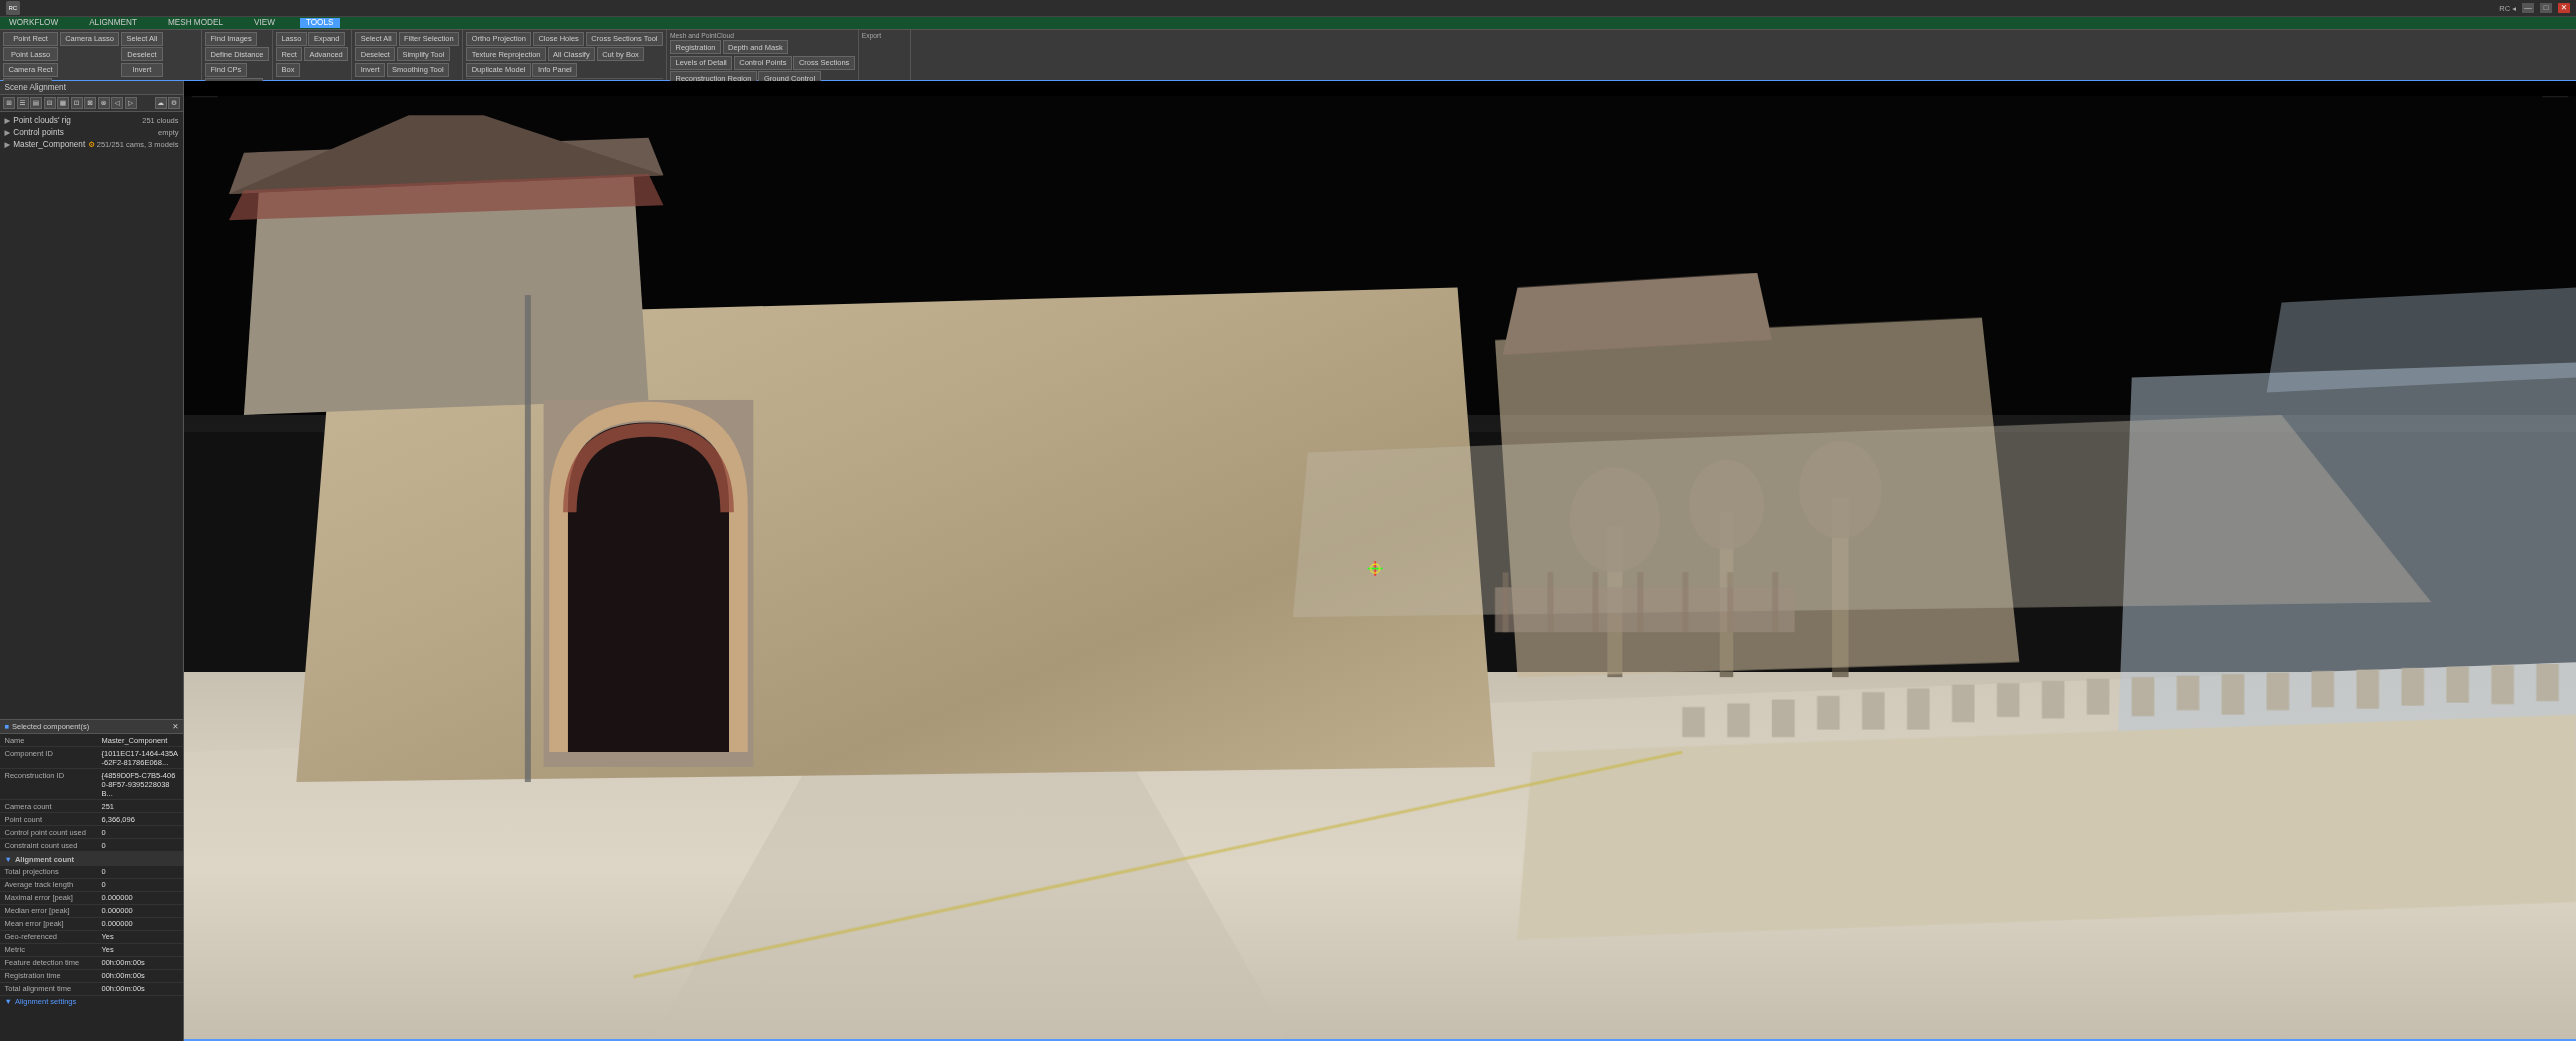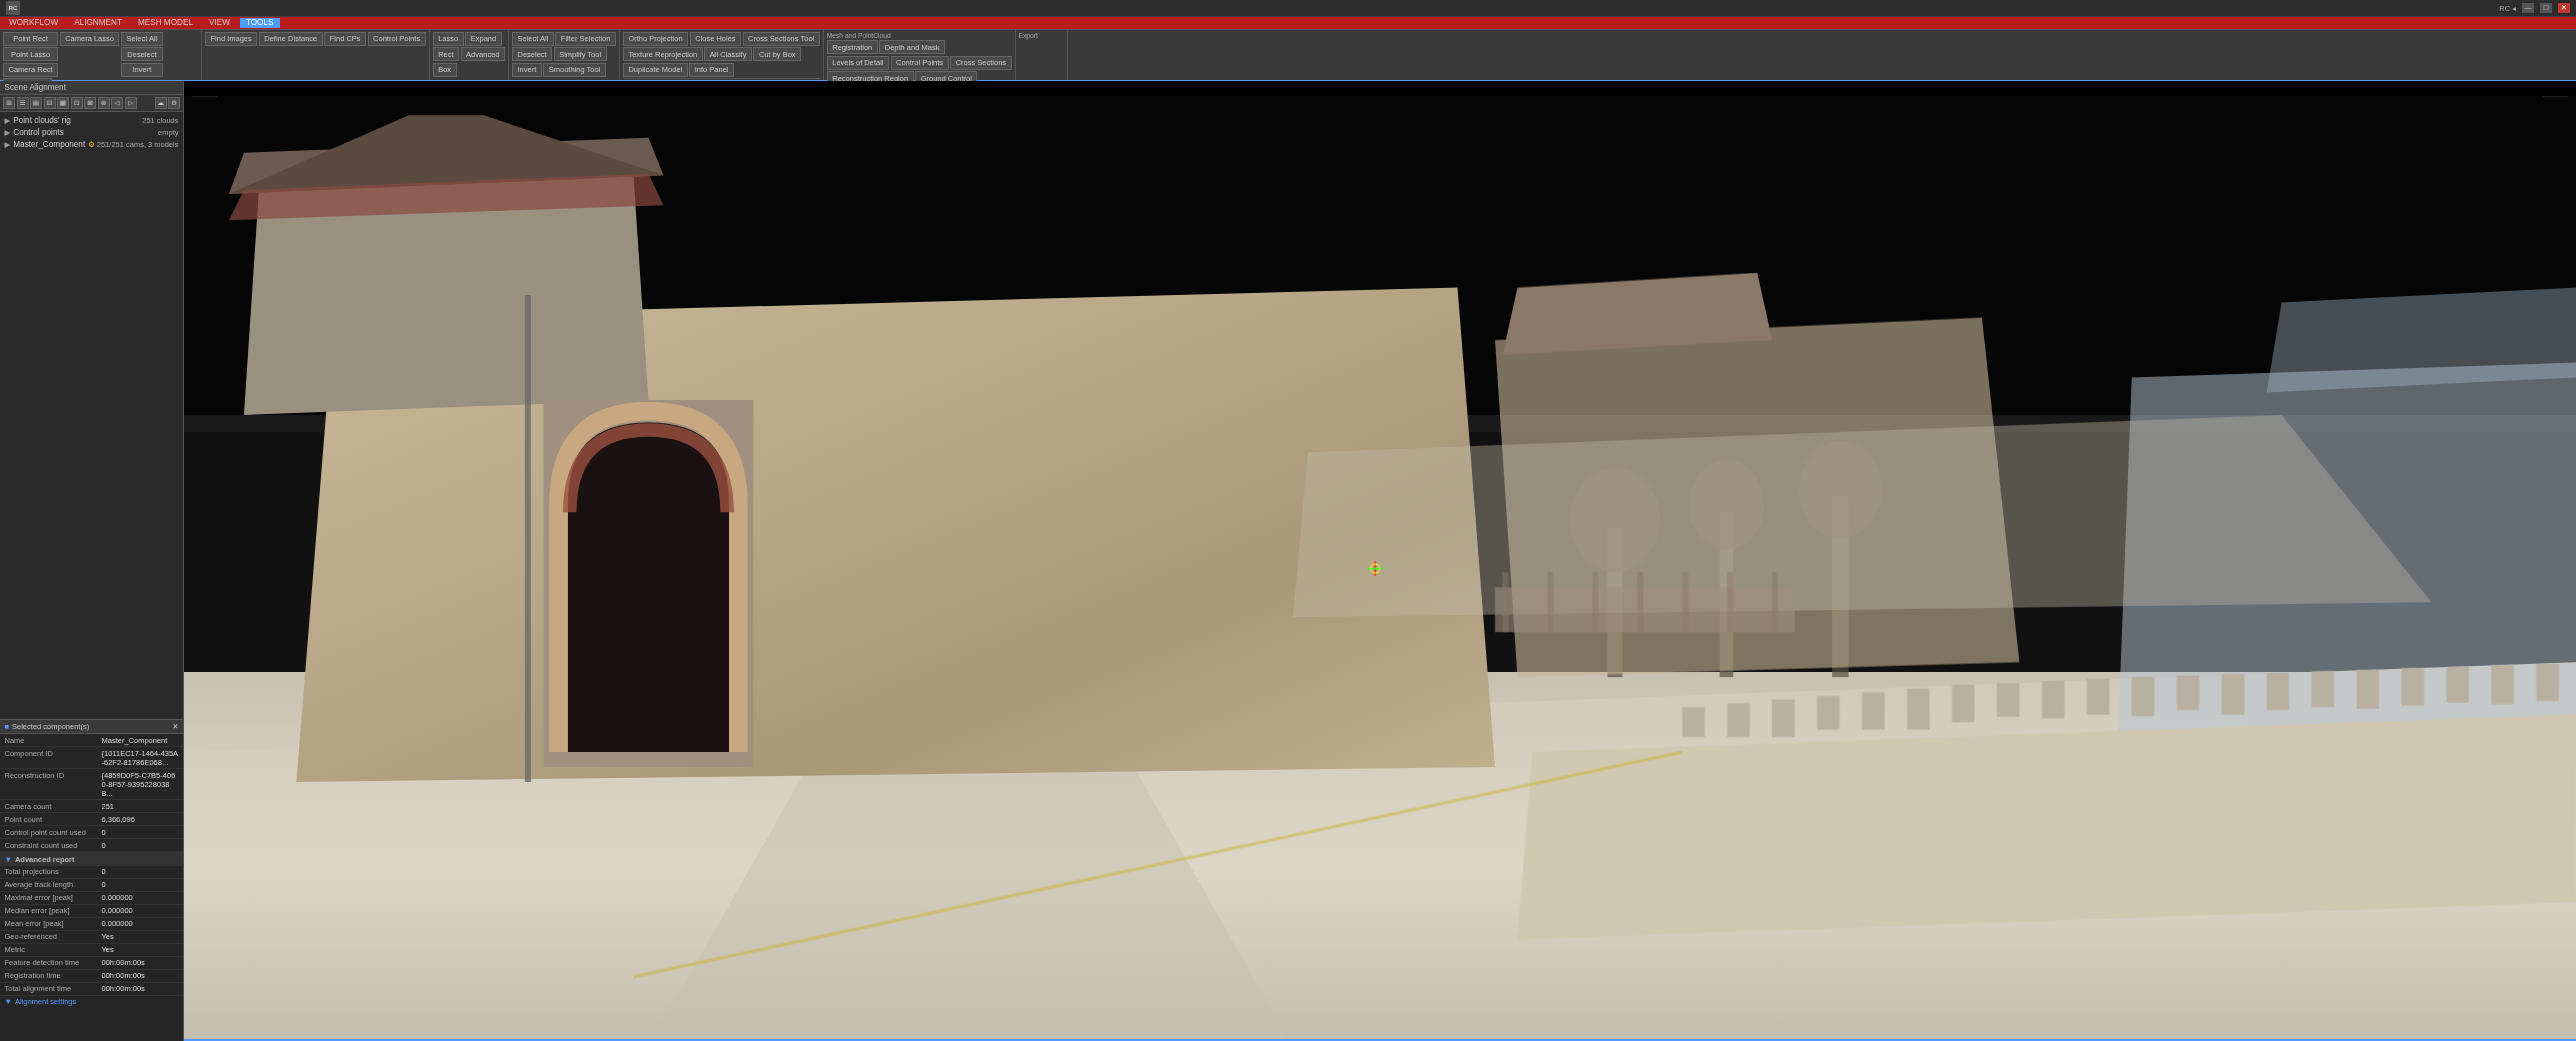--- a/index.html
+++ b/index.html
@@ -12,25 +12,25 @@
       display: flex;
       align-items: center;
       justify-content: space-between;
       padding: 0 6px;
       border-bottom: 0.7px solid #444;
     }
 
     
     #menubar {
       height: 13.5px;
-      background: #b91c1c;
+      background: #14532d;
       display: flex;
       align-items: center;
       padding: 0 3px;
-      gap: 4px;
+      gap: 19px;
       border-bottom: 0.7px solid #555;
     }
     .menu-item {
       padding: 0.7px 6px;
       font-size: 8.2px;
       cursor: pointer;
       color: #ccc;
     }
     .menu-item.active { background: #4a9eff; color: #fff; }
 
@@ -280,21 +280,21 @@
       <div class="toolbar-col">
         <button class="toolbar-btn">Inspect</button>
         <button class="toolbar-btn">Expand</button>
         <button class="toolbar-btn">Find Points</button>
       </div>
     </div>
     <div class="toolbar-label" style="font-size:6.7px;color:#aaa;border-top:0.7px solid #555;padding-top:1.5px;">Registration &amp; Sparse Point Cloud</div>
   </div>
 
   <div class="toolbar-section">
-    <div class="toolbar-buttons" style="flex-direction:row;">
+    <div class="toolbar-buttons" style="flex-direction:column;">
       <button class="toolbar-btn">Find Images</button>
       <button class="toolbar-btn">Define Distance</button>
       <button class="toolbar-btn">Find CPs</button>
       <button class="toolbar-btn">Control Points</button>
     </div>
   </div>
 
   <div class="toolbar-section">
     <div class="toolbar-buttons" style="flex-direction:column;">
       <div style="display:flex;gap:1.5px;">
@@ -457,21 +457,21 @@
         <span class="prop-value">0</span>
       </div>
 
       <div class="prop-row">
         <span class="prop-label">Constraint count used</span>
         <span class="prop-value">0</span>
       </div>
 
       <div class="prop-section">
         <span class="prop-section-icon">▼</span>
-        <span>Advanced report</span>
+        <span>Alignment count</span>
       </div>
 
       <div class="prop-row">
         <span class="prop-label">Total projections</span>
         <span class="prop-value">0</span>
       </div>
 
       <div class="prop-row">
         <span class="prop-label">Average track length</span>
         <span class="prop-value">0</span>

